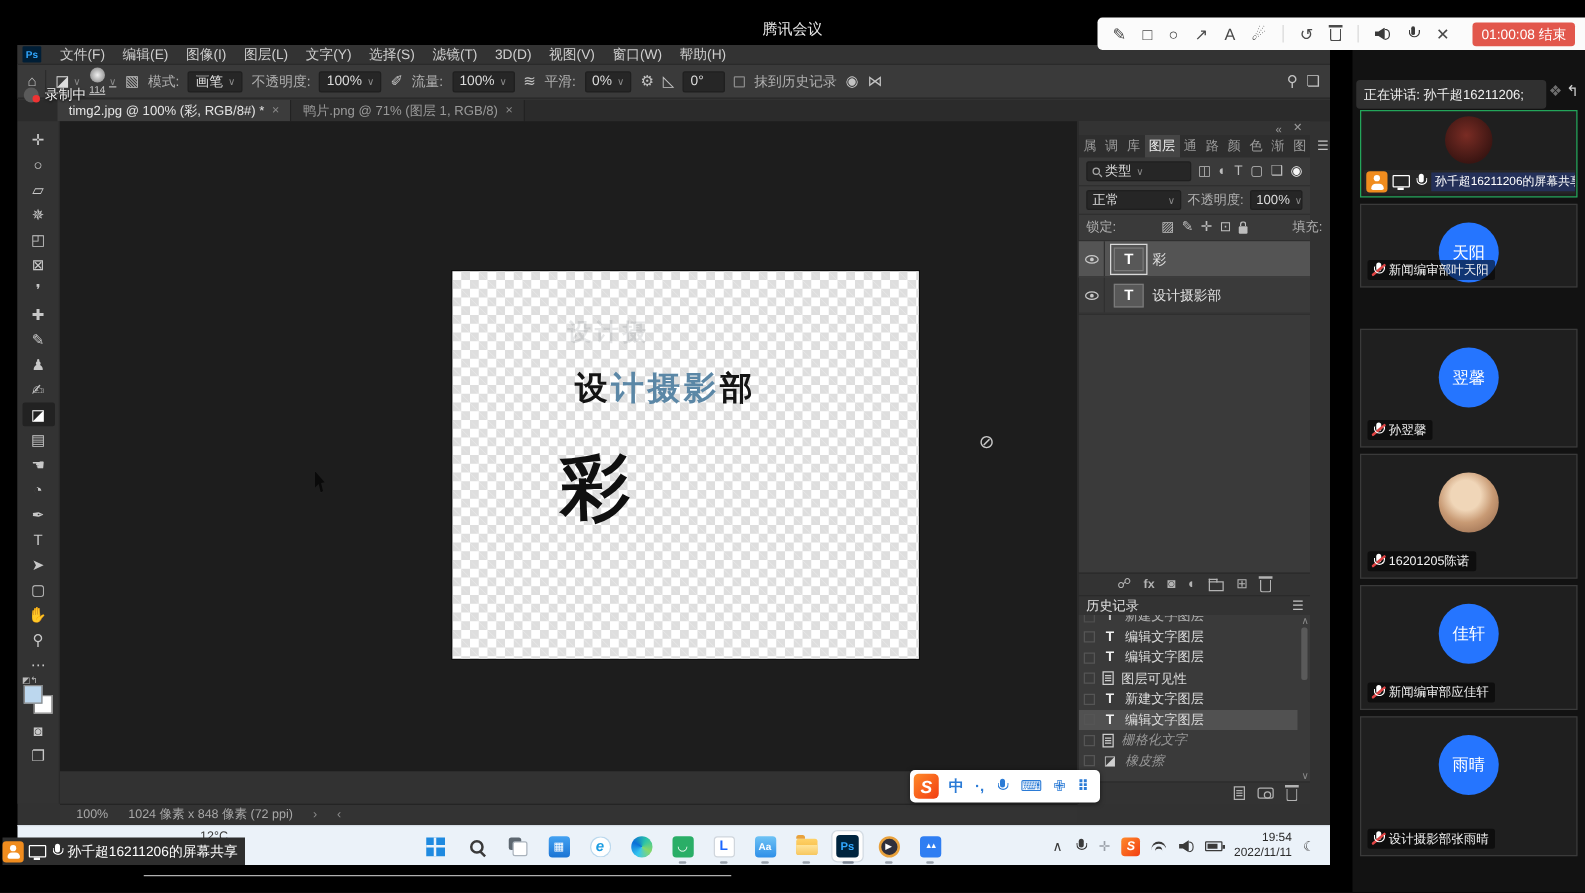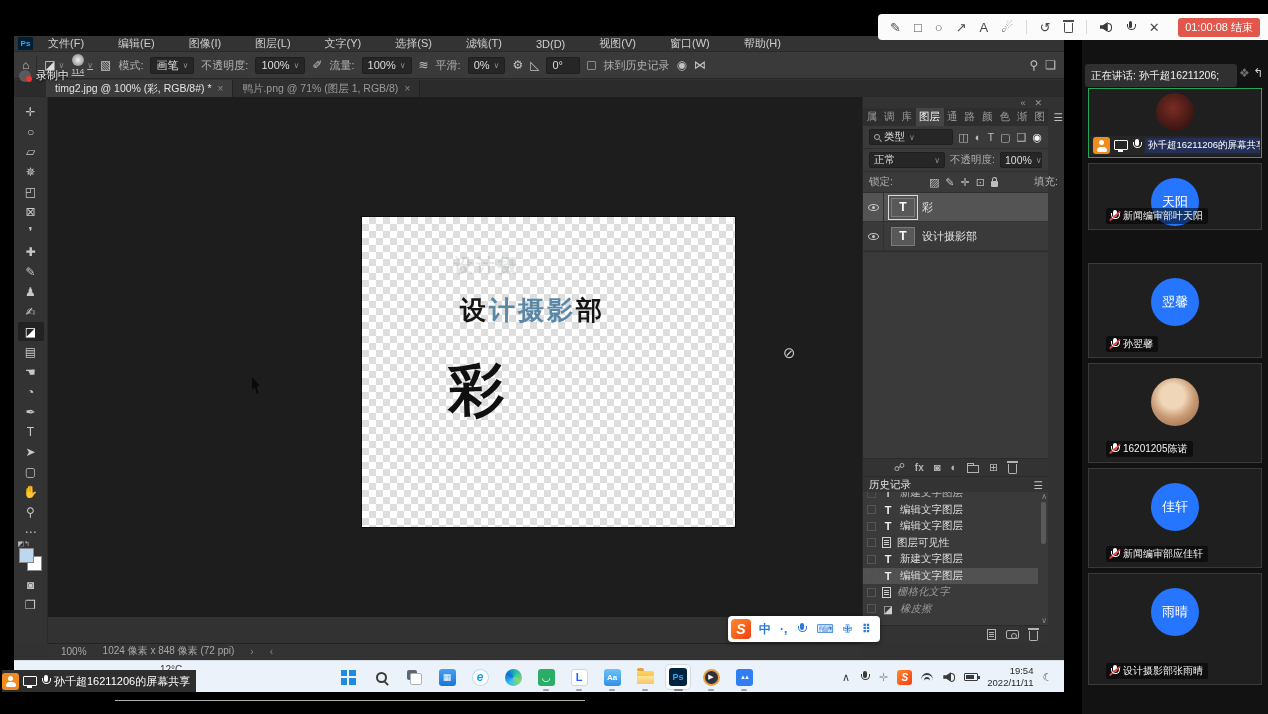--- a/index.html
+++ b/index.html
@@ -14,21 +14,21 @@
   .annot-row{display:flex;align-items:center;gap:13px;color:#4a4a4a;font-size:13px;}
   .annot-row .gicon{cursor:pointer;line-height:1;}
   .adiv{width:1px;height:14px;background:#d9d9d9;}
   .timer-badge{margin-left:auto;background:#e2574c;color:#fff;font-size:11px;border-radius:3px;padding:2px 7px;}
 
   
   .pswin{position:absolute;left:14px;top:36px;width:1050px;height:624px;background:#323232;}
   .menubar{position:absolute;left:0;top:0;width:100%;height:15px;background:#333;display:flex;align-items:center;}
   .pslogo{width:15px;height:13px;background:#001e36;color:#31a8ff;font-size:8px;font-weight:bold;
     display:flex;align-items:center;justify-content:center;margin:0 8px 0 4px;border-radius:1px;}
-  .menu-row{display:flex;height:100%;align-items:center;gap:20px;}
+  .menu-row{display:flex;height:100%;align-items:center;}
   .menu-item{color:#cfcfcf;font-size:11px;padding:0 7px;cursor:default;}
 
   .optbar{position:absolute;left:0;top:15px;width:100%;height:28px;background:#3a3a3a;border-top:1px solid #2a2a2a;
     border-bottom:1px solid #272727;display:flex;align-items:center;gap:7px;padding:0 8px;font-size:11px;color:#b8b8b8;}
   .oicon{color:#c3c3c3;font-size:12px;line-height:1;}
   .osep{width:1px;height:18px;background:#2c2c2c;}
   .olabel{color:#b0b0b0;}
   .obox{display:inline-flex;align-items:center;gap:4px;background:#262626;border:1px solid #1f1f1f;border-radius:2px;
     height:17px;padding:0 5px;color:#ddd;min-width:34px;}
   .caret{color:#8a8a8a;font-size:8px;font-weight:normal;}
@@ -243,31 +243,32 @@
   .sarrow.a2{left:171px;color:#cfcfcf;}
   .tile{position:absolute;left:6px;width:174px;background:#1f1f1f;border:1px solid #3a3a3a;overflow:hidden;cursor:pointer;}
   .tile.share{border:1px solid #23a55a;}
   .avatar{position:absolute;left:50%;transform:translateX(-50%);top:14px;width:48px;height:48px;border-radius:50%;
     display:flex;align-items:center;justify-content:center;color:#fff;font-size:13px;}
   .avatar.small{width:38px;height:38px;top:4px;}
   .av-blue{background:#2575ff;}
   .av-photo-dark{background:radial-gradient(circle at 45% 40%,#7a2c24,#3a1512 72%);}
   .av-photo-child{background:radial-gradient(circle at 45% 38%,#f0d6b8 0 30%,#c89a74 55%,#8a5f45 100%);}
   .nlabel{position:absolute;left:5px;bottom:5px;display:flex;align-items:center;gap:3px;background:rgba(0,0,0,.55);
-    border-radius:2px;padding:1px 5px 1px 3px;font-size:10px;color:#f2f2f2;max-width:163px;overflow:hidden;margin-left:12px;}
+    border-radius:2px;padding:1px 5px 1px 3px;font-size:10px;color:#f2f2f2;max-width:163px;overflow:hidden;}
   .sharelabel{position:absolute;left:2px;bottom:2px;display:flex;align-items:center;gap:3px;background:#262626;
     padding:1px 2px;font-size:9.5px;color:#fff;max-width:169px;overflow:hidden;}
   .sharelabel .sharetext{background:#243058;padding:1px 3px;}
   .gicon{line-height:1;}
 </style>
 </head>
 <body>
 
 <div id="screen">
 
+  <span class="mtitle">腾讯会议</span>
 
   <div class="annotbar">
     <div id="annot-row" class="annot-row">
         <span class="gicon">✎</span>
         <span class="gicon">□</span>
         <span class="gicon">○</span>
         <span class="gicon">↗</span>
         <span class="gicon">A</span>
         <span class="gicon">☄</span>
         <span class="adiv"></span>

